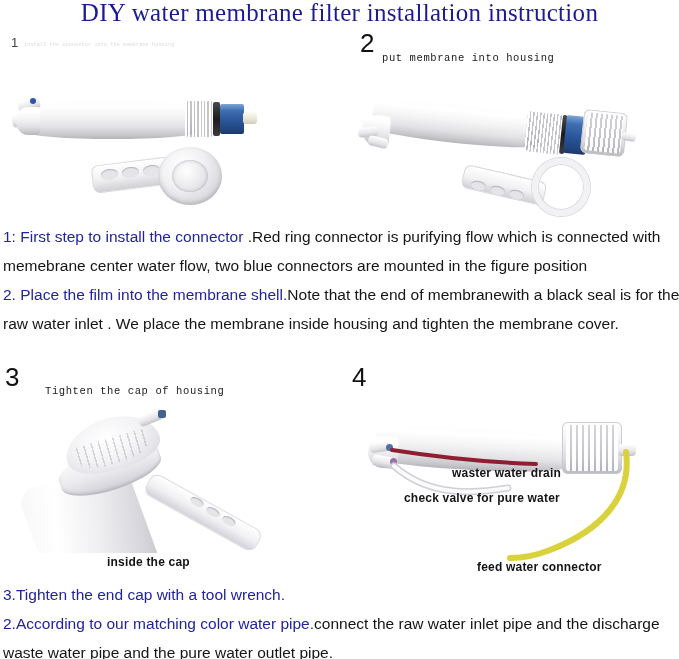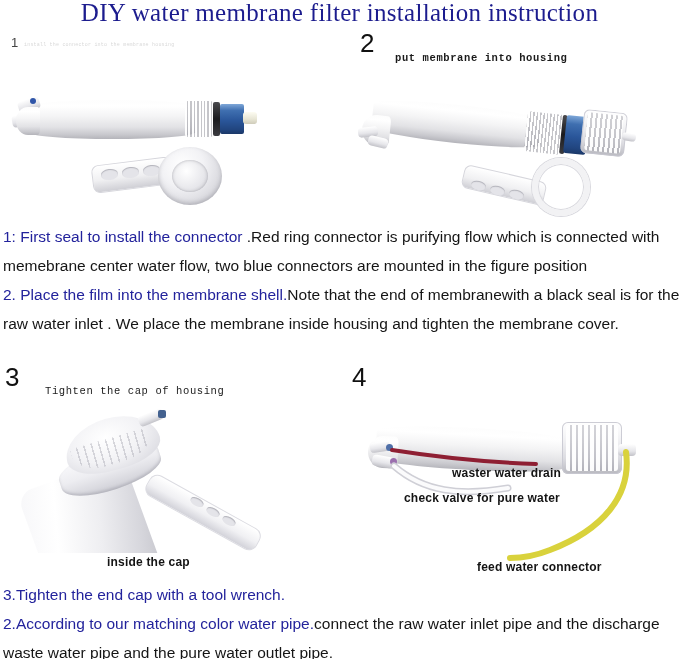--- a/index.html
+++ b/index.html
@@ -183,21 +183,21 @@
     <div class="stem" style="left:243px;top:27px;width:14px;height:12px;"></div>
 
     <div class="wrench-handle" style="left:92px;top:76px;width:78px;height:26px;transform:rotate(-7deg);"></div>
     <div class="wrench-slot" style="left:101px;top:84px;width:17px;height:11px;transform:rotate(-7deg);"></div>
     <div class="wrench-slot" style="left:122px;top:82px;width:17px;height:11px;transform:rotate(-7deg);"></div>
     <div class="wrench-slot" style="left:143px;top:80px;width:17px;height:11px;transform:rotate(-7deg);"></div>
     <div class="cap-round" style="left:158px;top:62px;width:64px;height:58px;"></div>
   </div>
 
   <div class="stepnum" style="left:360px;top:28px;">2</div>
-  <div class="mono" style="left:395px;top:52px;font-weight:bold;">put membrane into housing</div>
+  <div class="mono" style="left:382px;top:52px;">put membrane into housing</div>
 
   <div class="fig" style="left:350px;top:85px;width:329px;height:135px;">
     <div class="housing" style="left:22px;top:20px;width:170px;height:38px;transform:rotate(6deg);"></div>
     <div class="housing" style="left:12px;top:30px;width:28px;height:30px;border-radius:50% 12% 12% 50% / 50% 20% 20% 50%;transform:rotate(6deg);"></div>
     <div class="portnub" style="left:8px;top:42px;width:20px;height:10px;transform:rotate(-6deg);"></div>
     <div class="portnub" style="left:18px;top:52px;width:20px;height:10px;transform:rotate(14deg);"></div>
     <div class="ridges" style="left:176px;top:28px;width:36px;height:40px;transform:rotate(6deg);"></div>
     <div class="seal-black" style="left:211px;top:30px;width:5px;height:39px;transform:rotate(6deg);"></div>
     <div class="membrane" style="left:215px;top:31px;width:22px;height:38px;transform:rotate(6deg);"></div>
 
@@ -207,21 +207,21 @@
 
     <div class="wrench-handle" style="left:112px;top:88px;width:82px;height:22px;transform:rotate(13deg);"></div>
     <div class="wrench-slot" style="left:121px;top:96px;width:15px;height:9px;transform:rotate(13deg);"></div>
     <div class="wrench-slot" style="left:140px;top:101px;width:15px;height:9px;transform:rotate(13deg);"></div>
     <div class="wrench-slot" style="left:159px;top:105px;width:15px;height:9px;transform:rotate(13deg);"></div>
     <div class="wrench-ring" style="left:182px;top:73px;width:46px;height:46px;"></div>
   </div>
 
   <div class="body-text" style="top:222px;">
     <p>
-      <span class="blue">1: First seal to install the connector </span><span>.Red ring connector is purifying flow which is connected with memebrane center water flow, two blue connectors are mounted in the figure position</span>
+      <span class="blue">1: First step to install the connector </span><span>.Red ring connector is purifying flow which is connected with memebrane center water flow, two blue connectors are mounted in the figure position</span>
     </p>
     <p>
       <span class="blue">2. Place the film into the membrane shell.</span><span>Note that the end of membranewith a black seal is for the raw water inlet . We place the membrane inside housing and tighten the membrane cover.</span>
     </p>
   </div>
 
   <div class="stepnum" style="left:5px;top:362px;">3</div>
   <div class="mono" style="left:45px;top:385px;">Tighten the cap of housing</div>
 
   <div class="fig" style="left:0;top:398px;width:330px;height:155px;overflow:hidden;">

